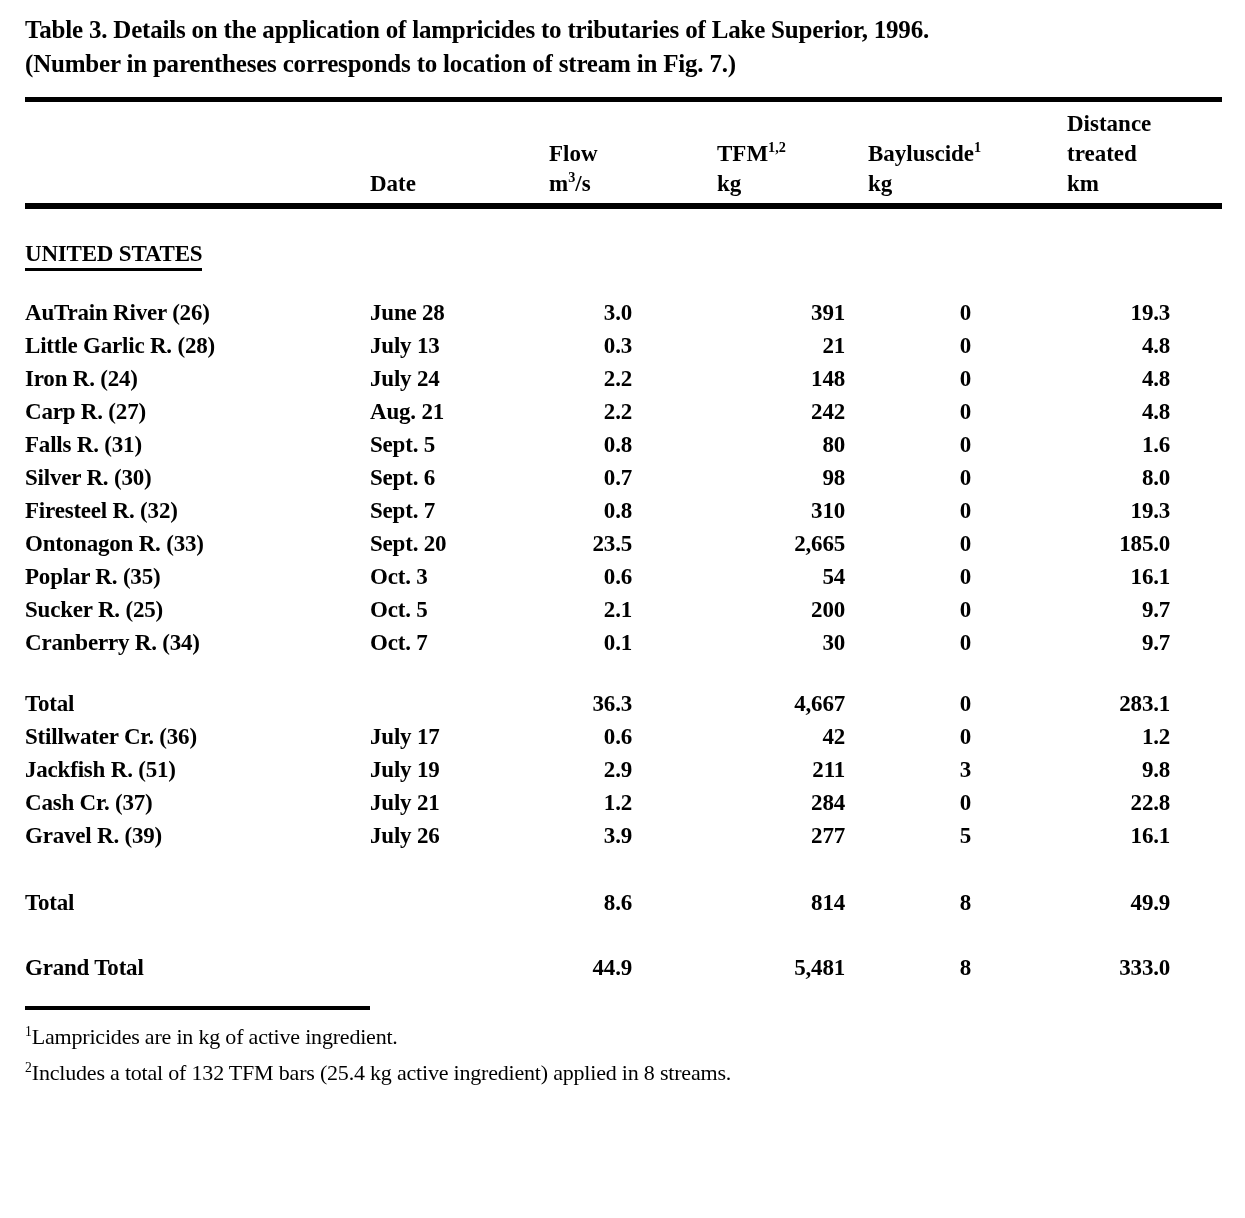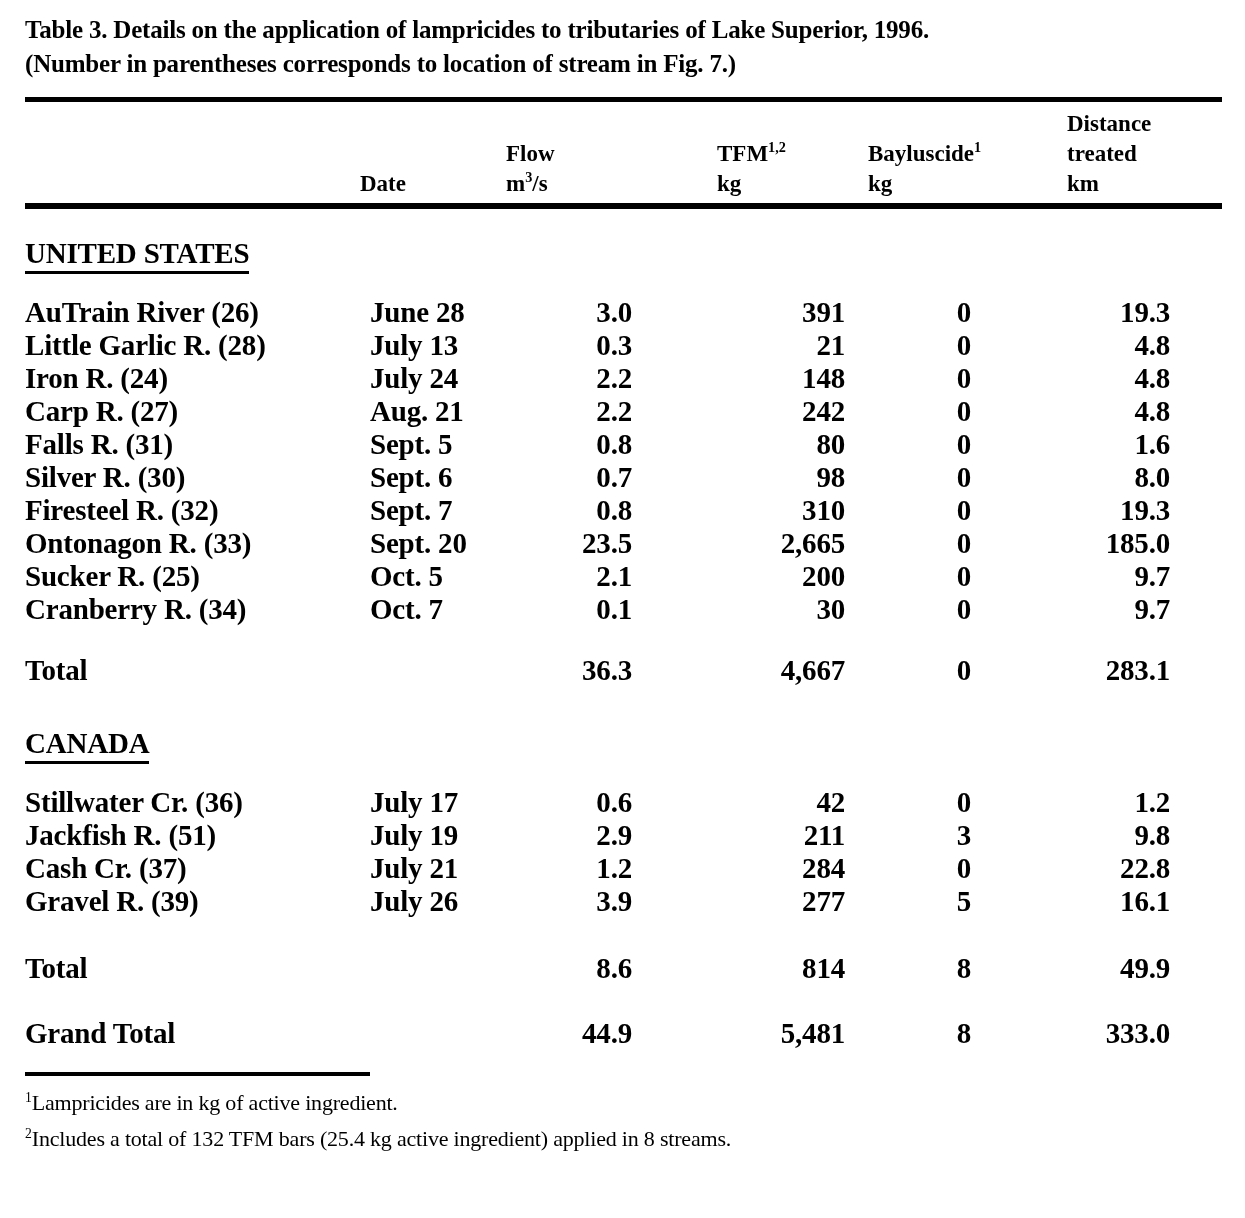--- a/index.html
+++ b/index.html
@@ -29,33 +29,33 @@
   .col-headers {
     position: relative;
     width: 1197px;
     height: 101px;
     margin-left: 25px;
     font-size: 23px;
     font-weight: 700;
     line-height: 30px;
   }
   .col-head { position: absolute; bottom: 4px; text-align: left; }
-  .ch-date      { left: 335px; text-align: left; }
-  .ch-flow      { left: 481px; width: 130px; }
+  .ch-date      { left: 345px; text-align: left; }
+  .ch-flow      { left: 524px; width: 130px; }
   .ch-tfm       { left: 692px; width: 160px; }
   .ch-bayluscide{ left: 843px; width: 180px; }
   .ch-distance  { left: 1042px; width: 160px; }
   sup { font-size: 0.62em; line-height: 0; vertical-align: super; letter-spacing: 0; }
 
   table.data {
     margin-left: 25px;
     width: 1172px;
     border-collapse: collapse;
     table-layout: fixed;
-    font-size: 29px;
+    font-size: 23px;
     font-weight: 700;
     letter-spacing: -0.2px;
   }
   col.c-stream { width: 340px; }
   col.c-date   { width: 190px; }
   col.c-flow   { width: 77px;  }
   col.c-tfm    { width: 213px; }
   col.c-bayl   { width: 130px; }
   col.c-dist   { width: 222px; }
 
@@ -188,20 +188,28 @@
         </tr>
         <tr>
           <td class="td-stream">Ontonagon R. (33)</td>
           <td class="td-date">Sept. 20</td>
           <td class="td-num td-flow">23.5</td>
           <td class="td-num td-tfm">2,665</td>
           <td class="td-num td-bayl">0</td>
           <td class="td-num td-dist">185.0</td>
         </tr>
         <tr>
+          <td class="td-stream">Poplar R. (35)</td>
+          <td class="td-date">Oct. 3</td>
+          <td class="td-num td-flow">0.6</td>
+          <td class="td-num td-tfm">54</td>
+          <td class="td-num td-bayl">0</td>
+          <td class="td-num td-dist">16.1</td>
+        </tr>
+        <tr>
           <td class="td-stream">Sucker R. (25)</td>
           <td class="td-date">Oct. 5</td>
           <td class="td-num td-flow">2.1</td>
           <td class="td-num td-tfm">200</td>
           <td class="td-num td-bayl">0</td>
           <td class="td-num td-dist">9.7</td>
         </tr>
         <tr>
           <td class="td-stream">Cranberry R. (34)</td>
           <td class="td-date">Oct. 7</td>
@@ -210,23 +218,20 @@
           <td class="td-num td-bayl">0</td>
           <td class="td-num td-dist">9.7</td>
         </tr>
         <tr class="total-row">
           <td class="td-stream">Total</td>
           <td class="td-date"></td>
           <td class="td-num td-flow">36.3</td>
           <td class="td-num td-tfm">4,667</td>
           <td class="td-num td-bayl">0</td>
           <td class="td-num td-dist">283.1</td>
-        </tr>
-        <tr class="section-row second">
-          <td colspan="6"><span class="section-name">CANADA</span></td>
         </tr>
         <tr>
           <td class="td-stream">Stillwater Cr. (36)</td>
           <td class="td-date">July 17</td>
           <td class="td-num td-flow">0.6</td>
           <td class="td-num td-tfm">42</td>
           <td class="td-num td-bayl">0</td>
           <td class="td-num td-dist">1.2</td>
         </tr>
         <tr>

